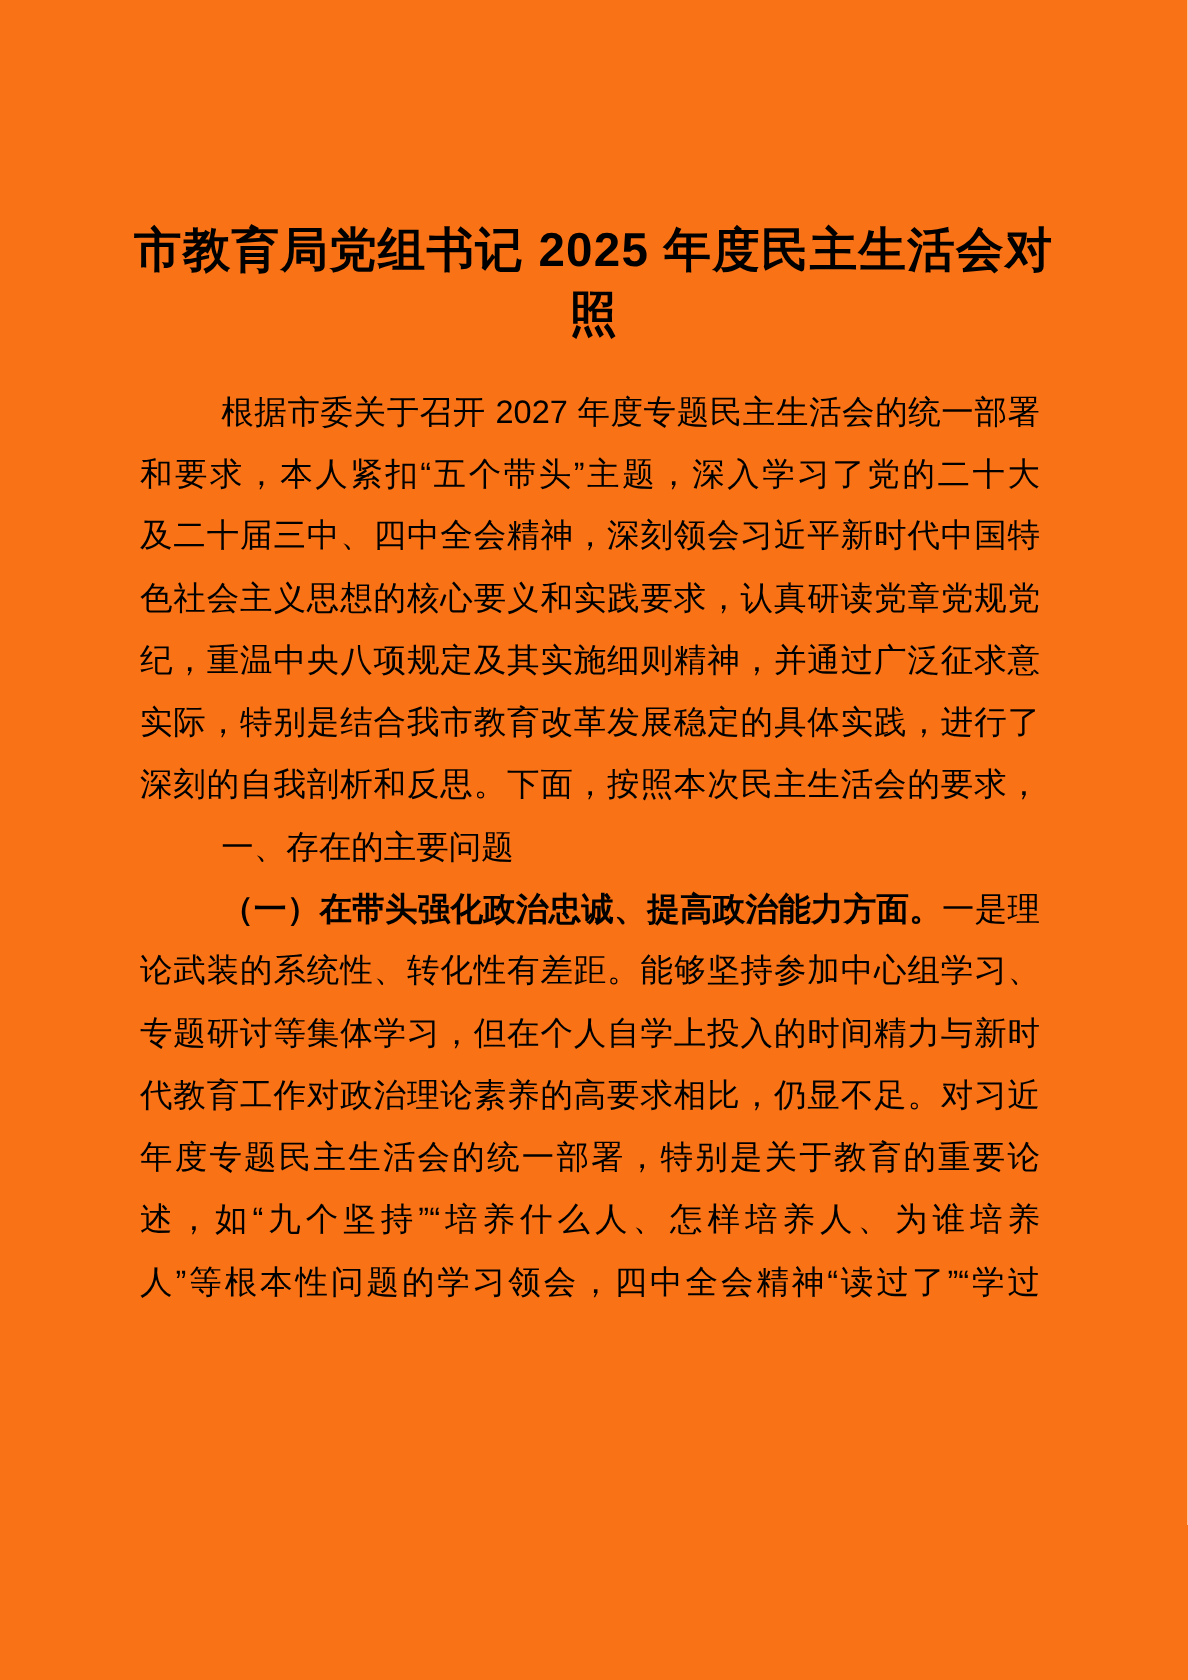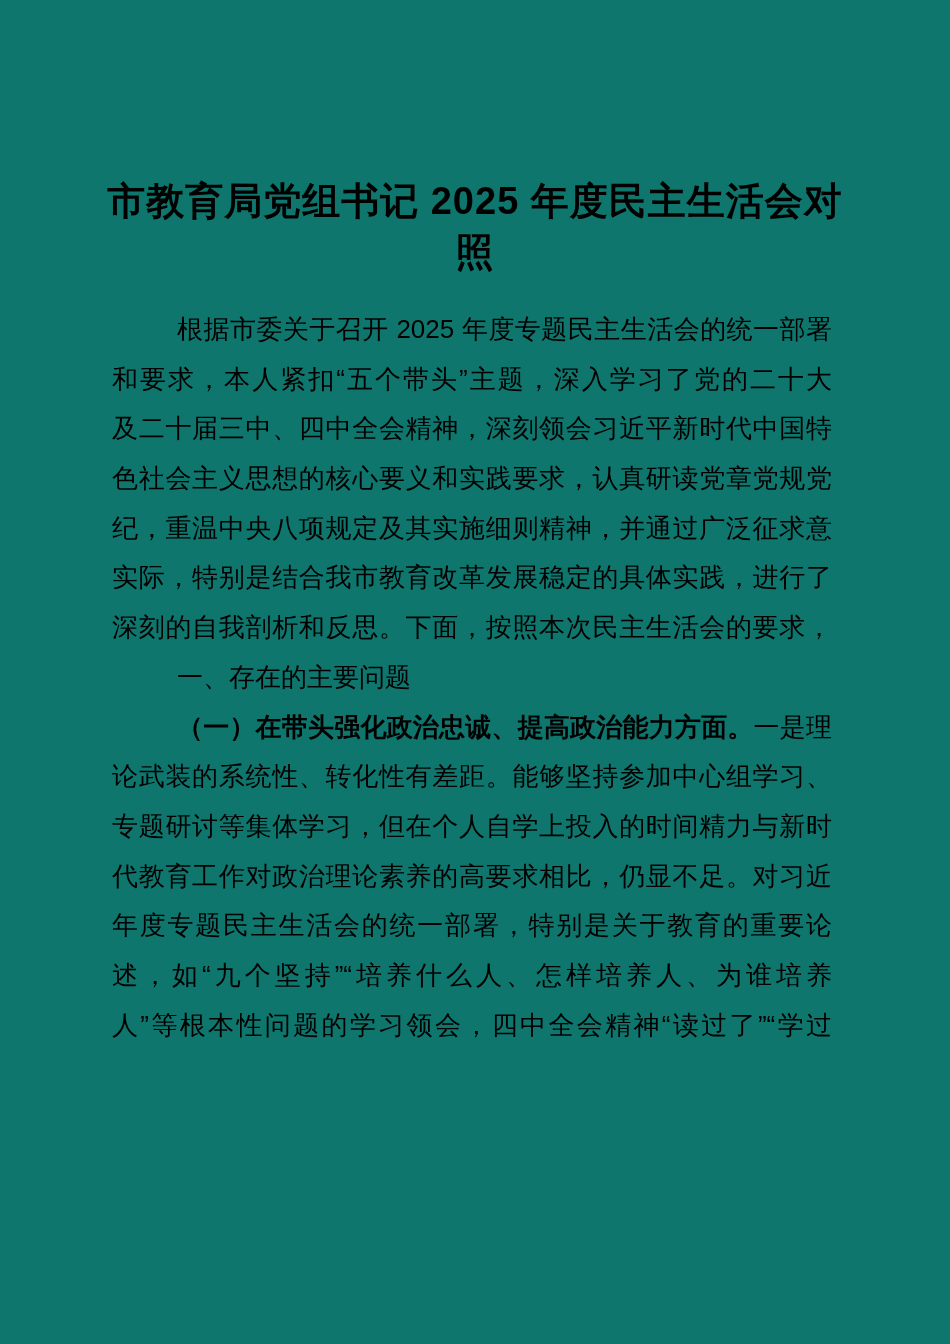--- a/index.html
+++ b/index.html
@@ -4,21 +4,21 @@
 <style>
   html, body {
     margin: 0;
     padding: 0;
     background: #ffffff;
   }
   .page {
     position: relative;
     width: 950px;
     height: 1344px;
-    background: #0f766e;
+    background: #f97316;
     overflow: hidden;
     font-family: "Liberation Sans", "DejaVu Sans", sans-serif;
     color: #000000;
   }
   .doc-title {
     margin: 176px 100px 0 100px;
     text-align: center;
     font-size: 38px;
     line-height: 51px;
     font-weight: bold;
@@ -48,21 +48,21 @@
 </style>
 </head>
 <body>
 
 <div class="page">
   <div class="doc-title">
       <div>市教育局党组书记 2025 年度民主生活会对照</div>
     </div>
   <div class="doc-body">
       <div class="paragraph">
-        <div class="line indent"><span>根据市委关于召开 2025 年度专题民主生活会的统一部署</span></div>
+        <div class="line indent"><span>根据市委关于召开 2027 年度专题民主生活会的统一部署</span></div>
         <div class="line"><span>和要求，本人紧扣“五个带头”主题，深入学习了党的二十大</span></div>
         <div class="line"><span>及二十届三中、四中全会精神，深刻领会习近平新时代中国特</span></div>
         <div class="line"><span>色社会主义思想的核心要义和实践要求，认真研读党章党规党</span></div>
         <div class="line"><span>纪，重温中央八项规定及其实施细则精神，并通过广泛征求意</span></div>
         <div class="line"><span>实际，特别是结合我市教育改革发展稳定的具体实践，进行了</span></div>
         <div class="line"><span>深刻的自我剖析和反思。下面，按照本次民主生活会的要求，</span></div>
       </div>
       <div class="paragraph heading">
         <div class="line indent end"><span>一、存在的主要问题</span></div>
       </div>

